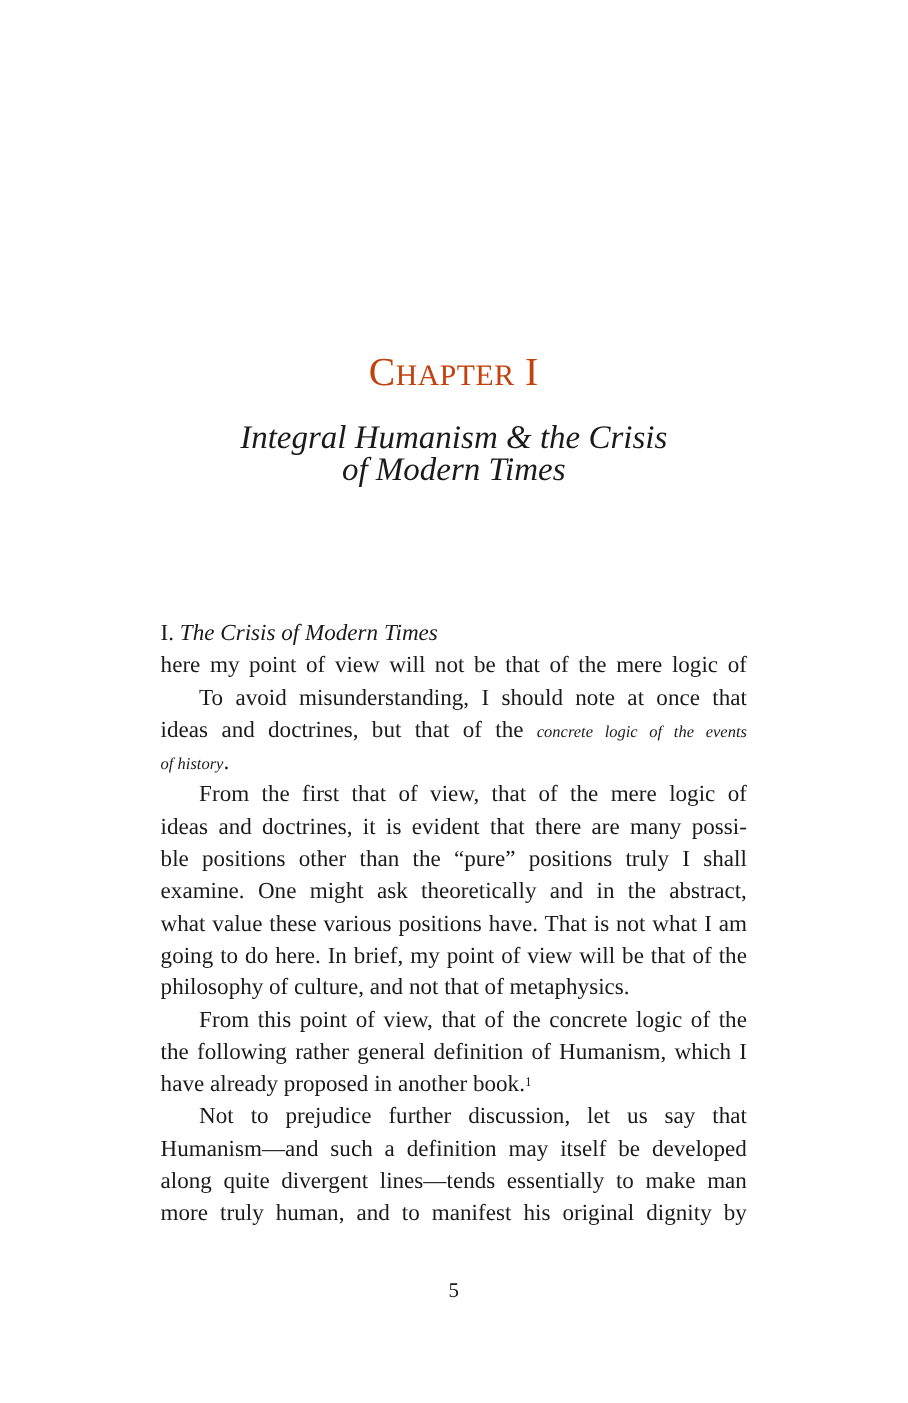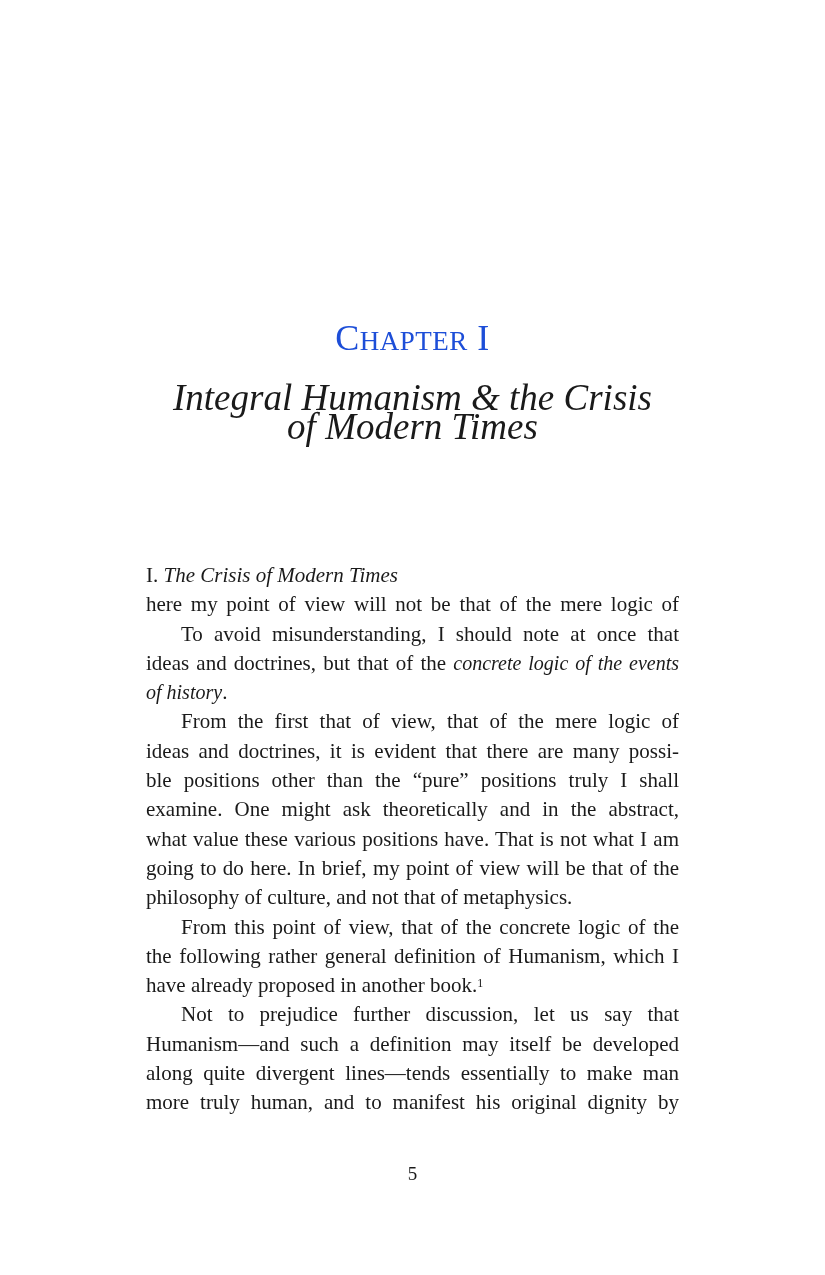--- a/index.html
+++ b/index.html
@@ -23,32 +23,32 @@
     }
     .chapter-label {
       position: absolute;
       left: 0; right: 0;
       top: 314px;
       text-align: center;
       font-size: 36px;
       line-height: 48px;
       letter-spacing: 0.5px;
       font-weight: normal;
-      color: #1d4ed8;
+      color: #c2410c;
     }
     .chapter-label .sc {
       font-size: 27px;
     }
     .chapter-title {
       position: absolute;
       left: 0; right: 0;
       top: 377px;
       text-align: center;
       font-style: italic;
-      font-size: 37px;
+      font-size: 30px;
       line-height: 42px;
       color: #1a1a1a;
     }
     .chapter-title .line { display: block; }
 
     .body-text {
       position: absolute;
       left: 146px;
       top: 561px;
       width: 533px;
@@ -64,21 +64,21 @@
       display: block;
       text-align: justify;
       text-align-last: justify;
       white-space: normal;
       height: 29.3px;
       overflow: hidden;
     }
     .indent { padding-left: 35px; }
     .section-heading .num { font-style: normal; }
     .section-heading .ttl { font-style: italic; }
-    .small-it { font-style: italic; font-size: 20px; }
+    .small-it { font-style: italic; font-size: 15px; }
     sup.fn {
       font-size: 12px;
       vertical-align: top;
       position: relative;
       top: -2px;
     }
     .page-number {
       position: absolute;
       left: 0; right: 0;
       top: 1163px;

